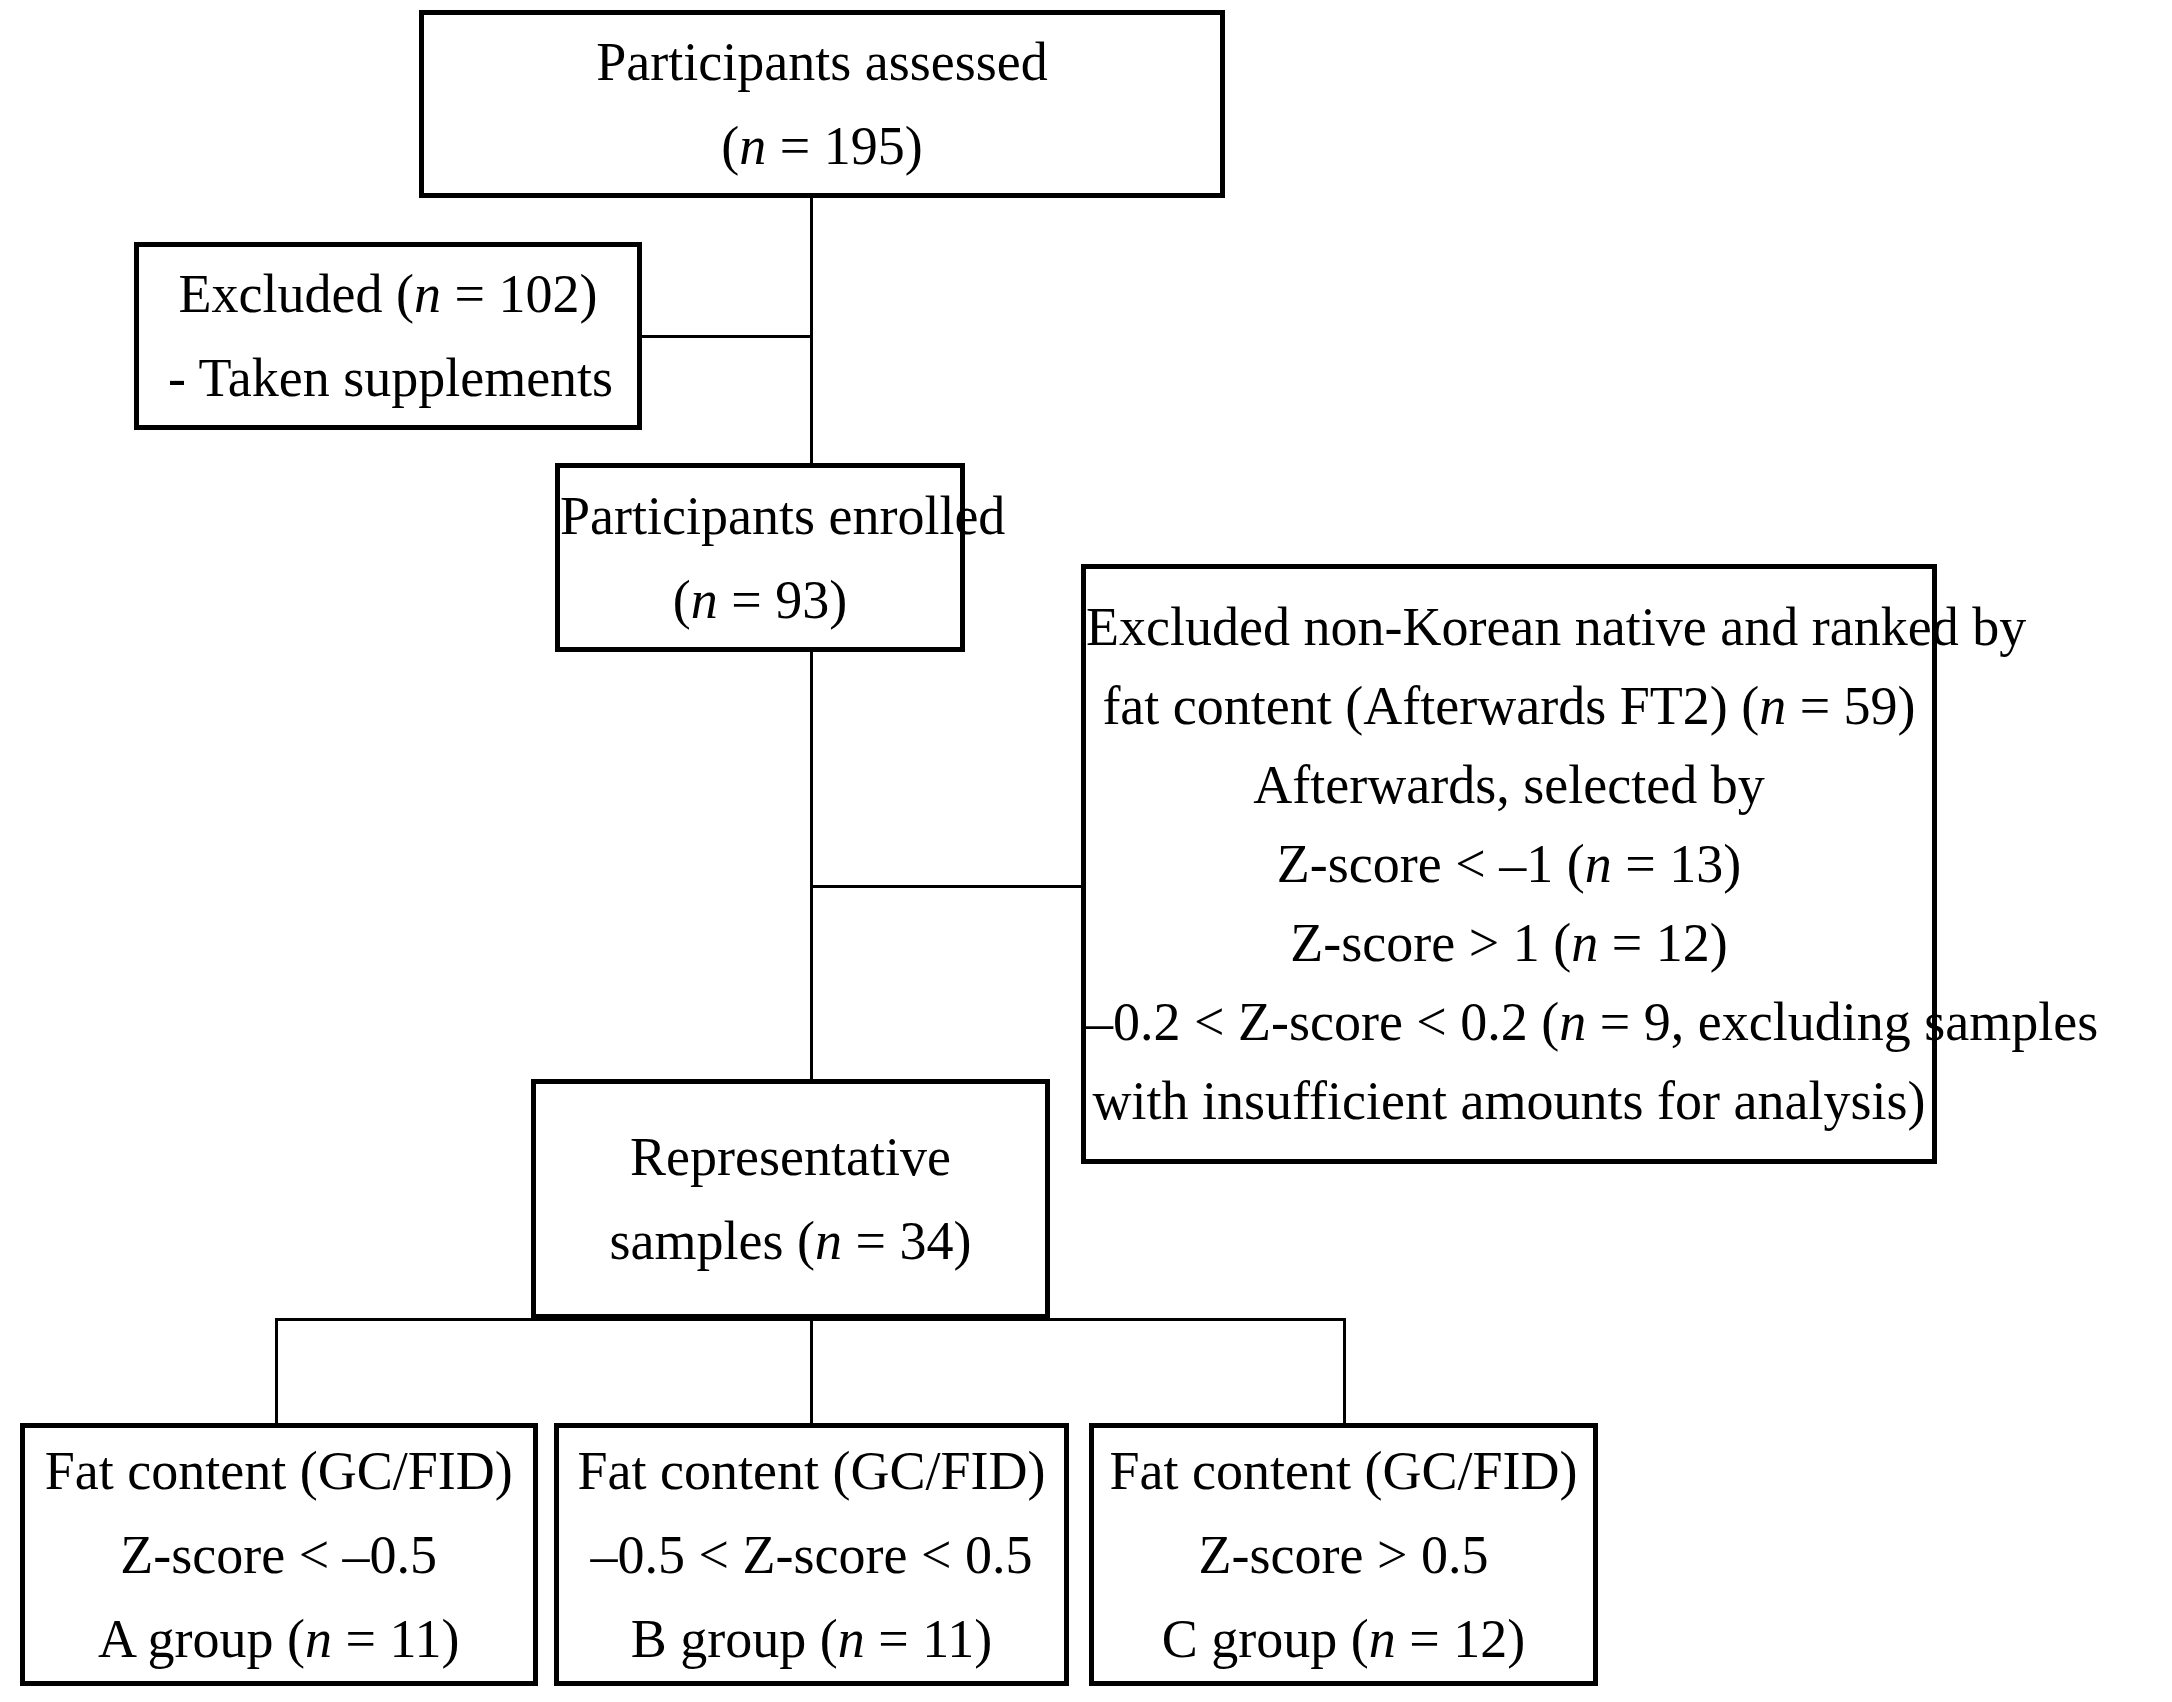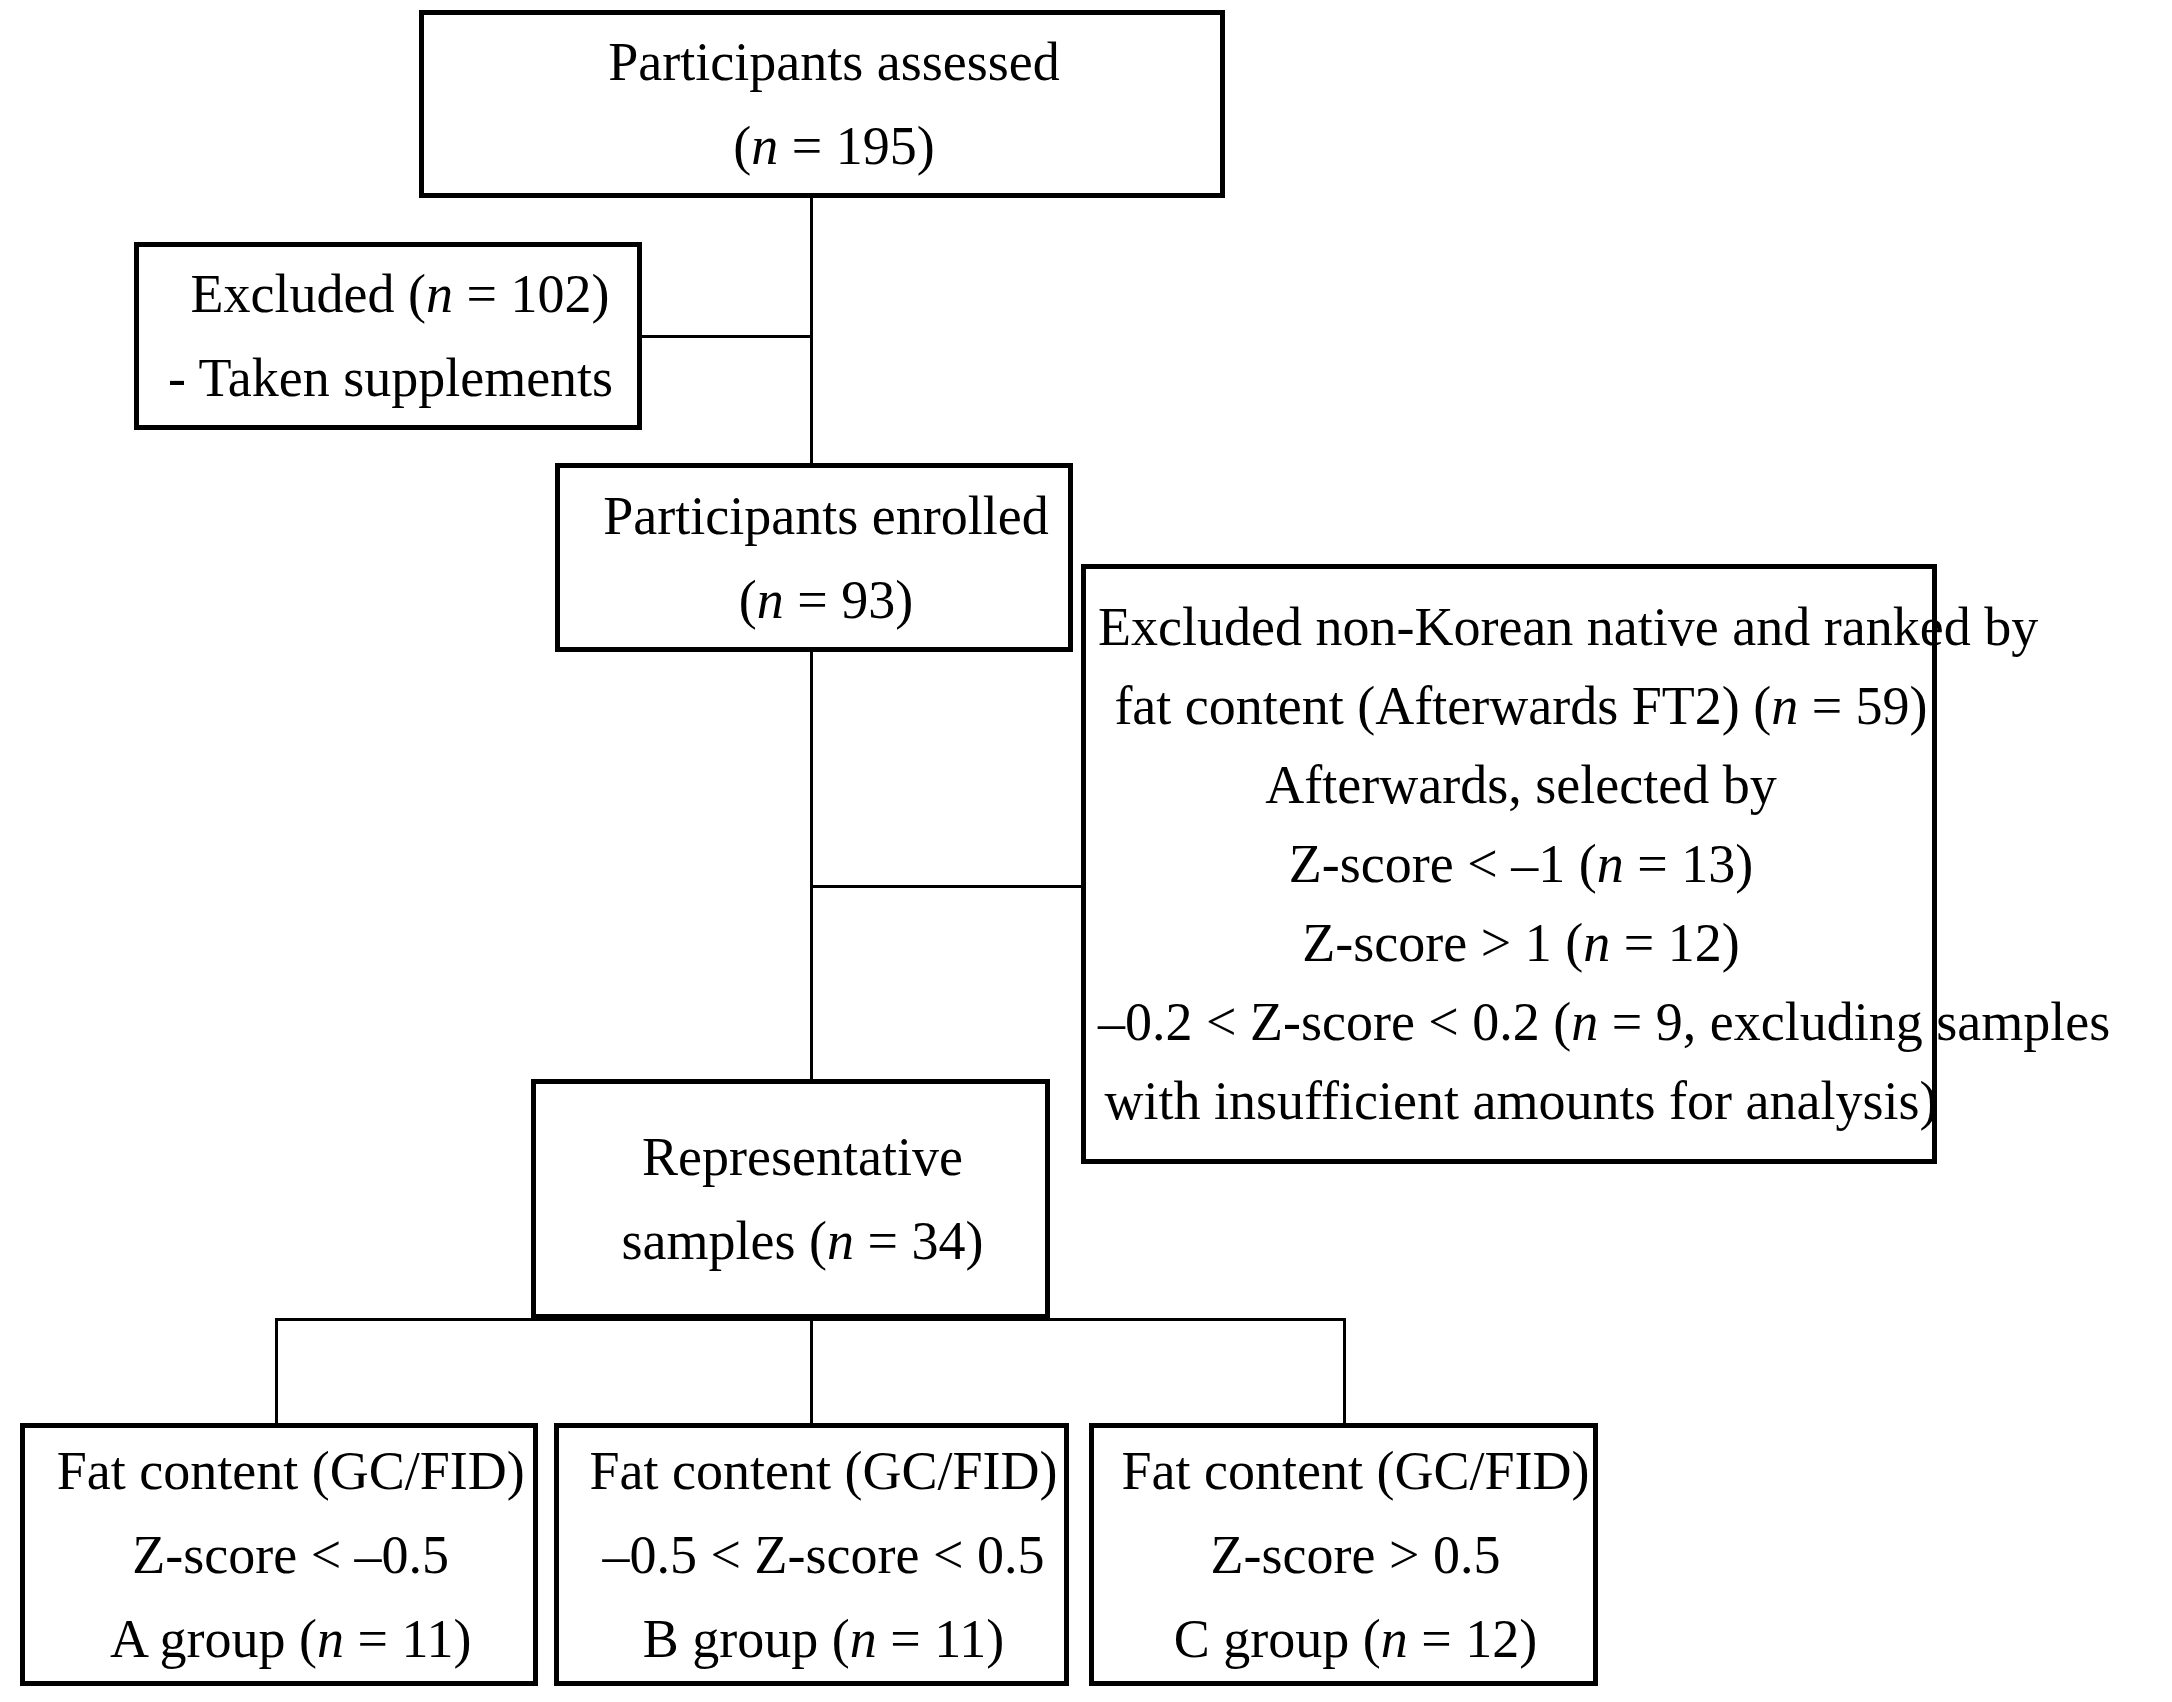--- a/index.html
+++ b/index.html
@@ -26,28 +26,28 @@
     border: 5px solid #000000;
     background: #ffffff;
     display: flex;
     flex-direction: column;
     justify-content: center;
     text-align: center;
     font-size: 54px;
     line-height: 84px;
     white-space: nowrap;
   }
-  .box .bline { width: 100%; padding-left: 12px; }
+  .box .bline { width: 100%; }
   .box .bline.left { text-align: left; padding-left: 29px; }
   .it { font-style: italic; }
 
   
   .b-assessed        { left: 419px;  top: 10px;   width: 806px; height: 188px; }
   .b-excl-supp       { left: 134px;  top: 242px;  width: 508px;  height: 188px; }
-  .b-enrolled        { left: 555px;  top: 463px;  width: 518px;  height: 189px; }
+  .b-enrolled        { left: 555px;  top: 463px;  width: 410px;  height: 189px; }
   .b-excl-sel        { left: 1081px; top: 564px; width: 856px; height: 600px; line-height: 79px; }
   .b-representative  { left: 531px;  top: 1079px; width: 519px;  height: 240px; }
   .b-group-a         { left: 19.7px;   top: 1423px; width: 518px;  height: 263px; }
   .b-group-b         { left: 554px;  top: 1423px; width: 515px;  height: 263px; }
   .b-group-c         { left: 1089px; top: 1423px; width: 509px;  height: 263px; }
 
   
   .conn { position: absolute; background: #000000; }
   .c-top-v      { left: 810px; top: 197px;  width: 3.4px;    height: 267px; }
   .c-excl1-h    { left: 640px; top: 335px;  width: 173px;  height: 3.4px; }

